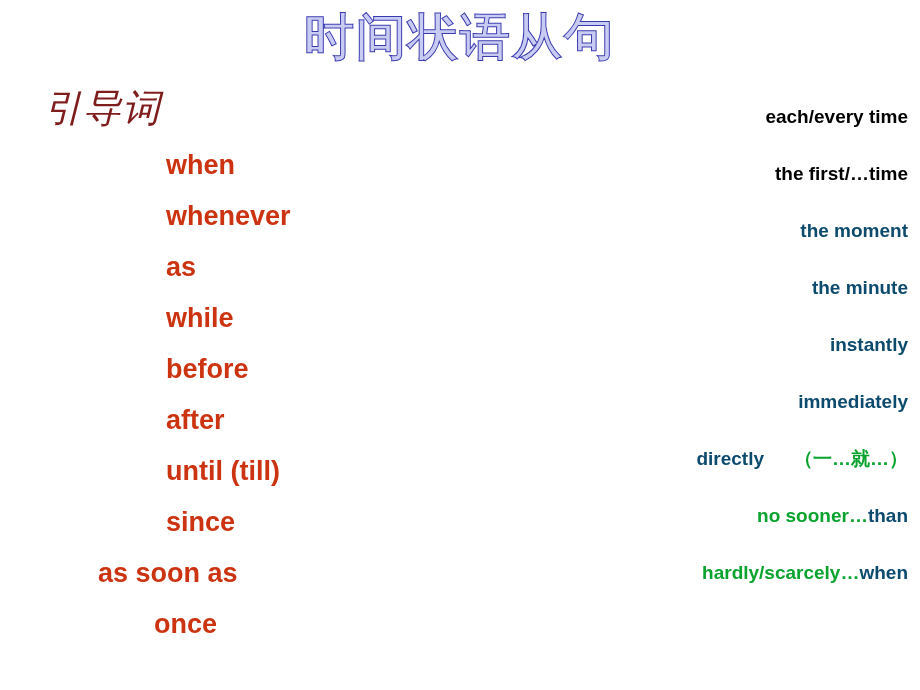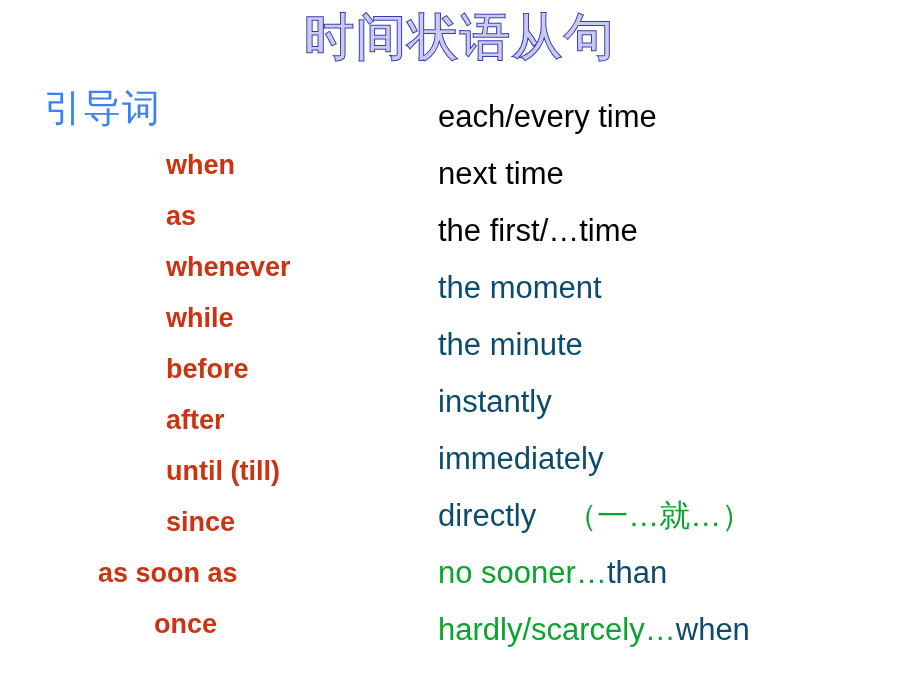--- a/index.html
+++ b/index.html
@@ -42,23 +42,24 @@
   }
 
   
   .left-heading {
     position: absolute;
     left: 44px;
     top: 86px;
     font-family: "DejaVu Sans", "Liberation Sans", sans-serif;
     font-size: 38px;
     line-height: 44px;
-    color: #3b82f6;
+    color: #7f1d1d;
     letter-spacing: 1px;
     white-space: nowrap;
+    font-style: italic;
   }
 
   .left-list {
     position: absolute;
     left: 0;
     top: 140px;
     width: 420px;
     margin: 0;
     padding: 0;
     list-style: none;
@@ -81,59 +82,57 @@
     left: 438px;
     top: 88px;
     width: 470px;
     margin: 0;
     padding: 0;
     list-style: none;
   }
   .right-list li {
     height: 57px;
     line-height: 57px;
-    font-size: 31px;
-    font-weight: normal;
+    font-size: 19px;
+    font-weight: bold;
     white-space: nowrap;
+    text-align: right;
   }
   .c-black { color: #000000; }
   .c-blue  { color: #0c4a6e; }
   .c-green { color: #0aa32e; }
   .c-pink  { color: #0c4a6e; }
 
   .gap-small { display: inline-block; width: 30px; }
 </style>
 </head>
 <body>
 
 <div class="slide">
 
   <div class="slide-title">时间状语从句</div>
 
   <div class="left-heading">引导词</div>
 
   <ul class="left-list">
     <li><span>when</span></li>
+    <li><span>whenever</span></li>
     <li><span>as</span></li>
-    <li><span>whenever</span></li>
     <li><span>while</span></li>
     <li><span>before</span></li>
     <li><span>after</span></li>
     <li><span>until (till)</span></li>
     <li><span>since</span></li>
     <li class="indent-soon"><span>as soon as</span></li>
     <li class="indent-once"><span>once</span></li>
   </ul>
 
   <ul class="right-list">
     <li>
       <span class="c-black">each/every time</span>
-    </li>
-    <li>
-      <span class="c-black">next time</span>
     </li>
     <li>
       <span class="c-black">the first/…time</span>
     </li>
     <li>
       <span class="c-blue">the moment</span>
     </li>
     <li>
       <span class="c-blue">the minute</span>
     </li>

